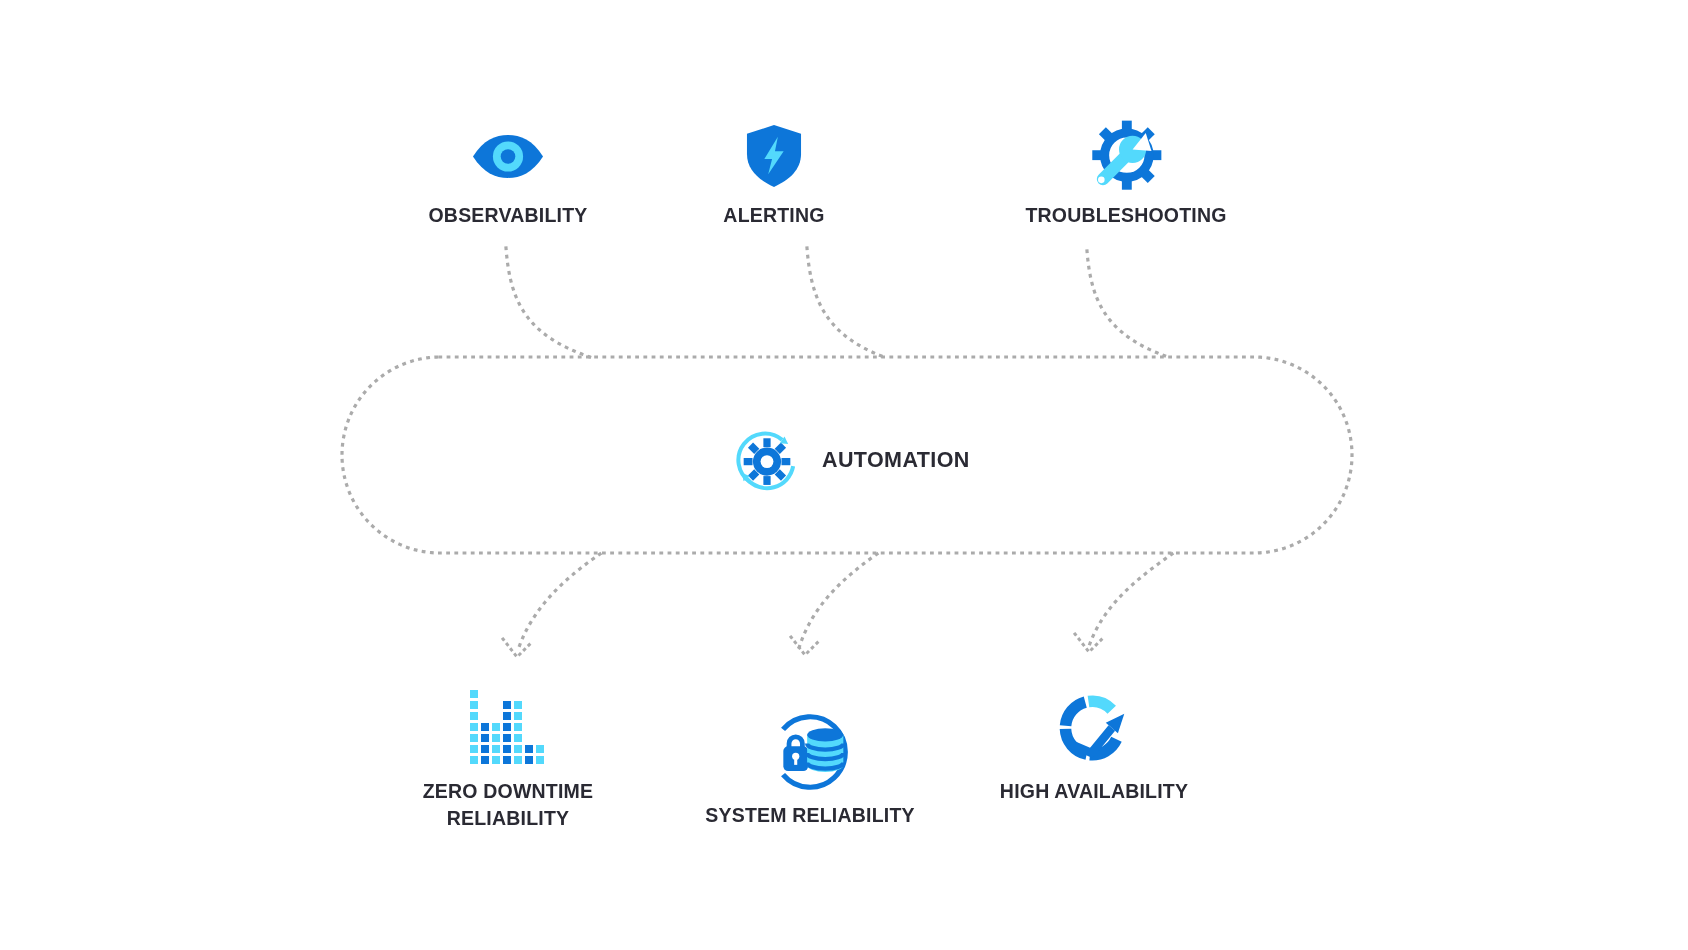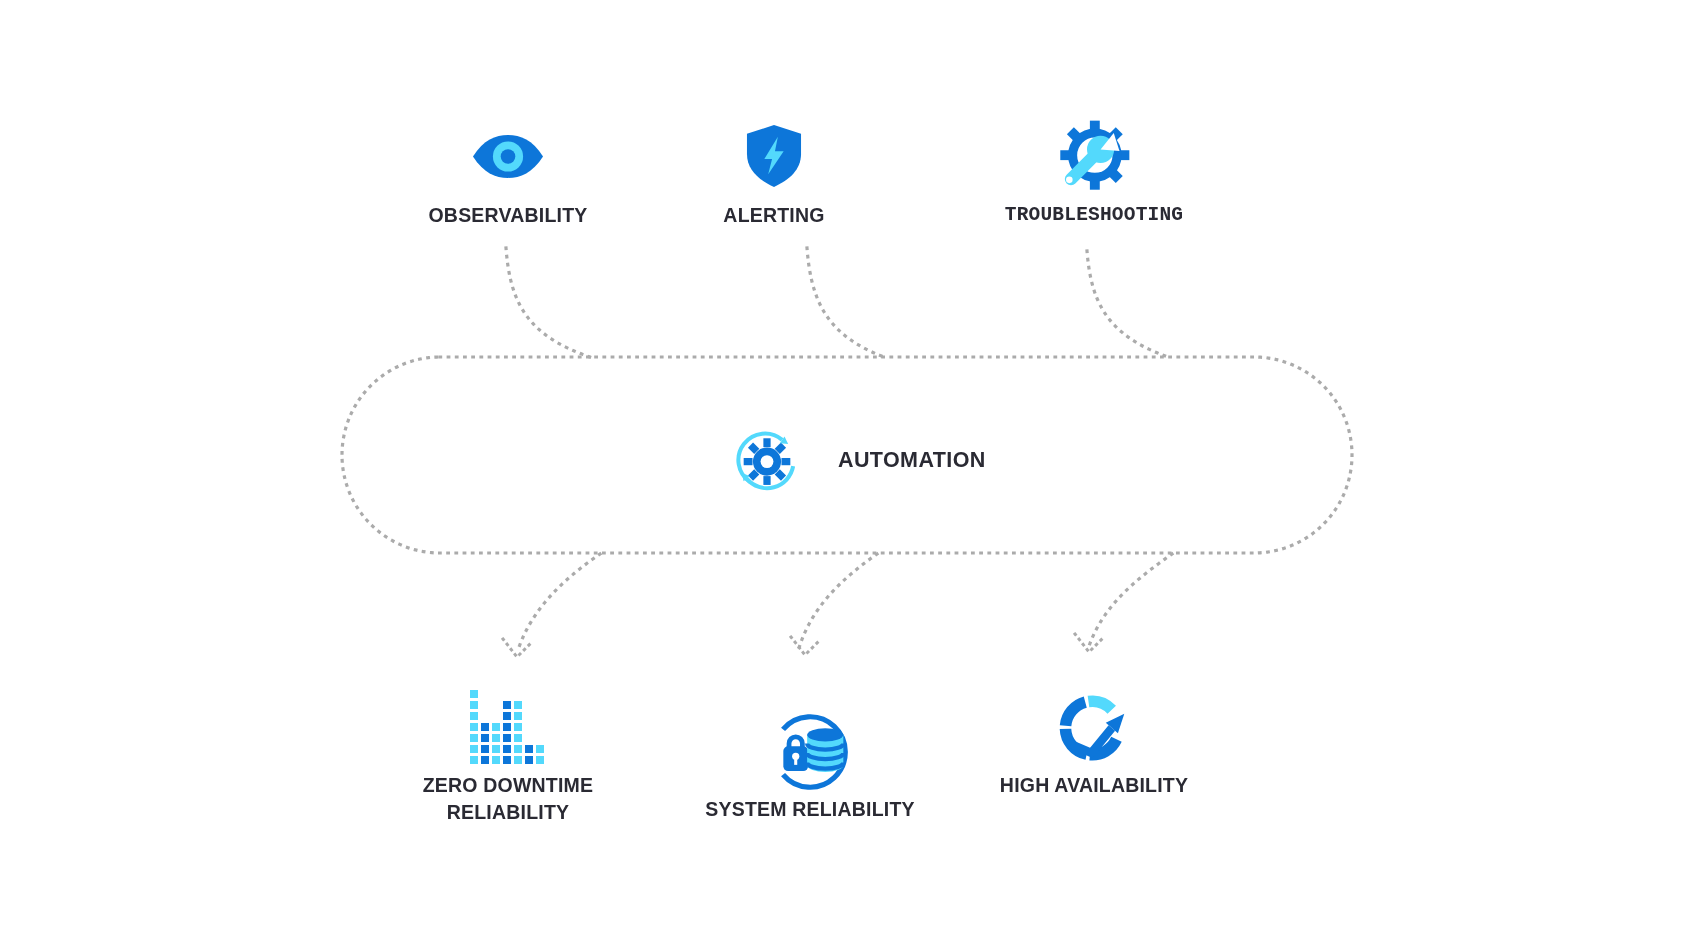--- a/index.html
+++ b/index.html
@@ -16,22 +16,22 @@
   }
   .connector-layer{position:absolute;left:0;top:0;}
   .dot{stroke:var(--gray);fill:none;stroke-width:3.2;stroke-dasharray:.6 7.6;stroke-linecap:square;}
   .dot-s{stroke:var(--gray);fill:none;stroke-width:3;stroke-dasharray:.6 6;stroke-linecap:square;}
   .node{position:absolute;width:300px;display:flex;flex-direction:column;align-items:center;}
   .icon-slot{height:80px;display:flex;align-items:center;justify-content:center;}
   .node-label{
     margin-top:6px;font-size:19.5px;font-weight:700;color:var(--text);
     letter-spacing:.2px;text-align:center;line-height:27px;white-space:pre-line;
   }
-  .node.bottom .node-label{margin-top:4px;}
-  .center-node{position:absolute;left:730px;top:420px;height:80px;display:flex;align-items:center;gap:34px;}
+  .node.bottom .node-label{margin-top:10px;}
+  .center-node{position:absolute;left:730px;top:420px;height:80px;display:flex;align-items:center;gap:18px;}
   .center-label{font-size:21.5px;font-weight:700;color:var(--text);letter-spacing:.4px;}
   .fb{fill:var(--blue);} .fc{fill:var(--cyan);} .fw{fill:#fff;}
   .sbl{stroke:var(--blue);fill:none;} .scy{stroke:var(--cyan);fill:none;}
 </style>
 </head>
 <body>
 
 <div class="canvas">
 
   <svg class="connector-layer" width="1688" height="950" viewBox="0 0 1688 950">
@@ -61,21 +61,21 @@
   <div class="node" style="left:624px;top:116px;">
     <div class="icon-slot">
       <svg width="56" height="64" viewBox="0 0 58 66">
         <path class="fb" d="M29,1 L57,10 L57,31 C57,47 45,58 29,65 C13,58 1,47 1,31 L1,10 Z"></path>
         <polygon class="fc" points="33,13 19,36 27,36 23,52 39,28 30,28"></polygon>
       </svg>
     </div>
     <div class="node-label">ALERTING</div>
   </div>
 
-  <div class="node" style="left:944px;top:116px;font-family:Liberation Mono, monospace;">
+  <div class="node" style="left:976px;top:116px;">
     <div class="icon-slot">
       <svg width="74" height="74" viewBox="0 0 90 90">
         <g class="fb">
           <rect x="40" y="2" width="12" height="13" transform="rotate(0 46 44)"></rect>
           <rect x="40" y="2" width="12" height="13" transform="rotate(45 46 44)"></rect>
           <rect x="40" y="2" width="12" height="13" transform="rotate(90 46 44)"></rect>
           <rect x="40" y="2" width="12" height="13" transform="rotate(135 46 44)"></rect>
           <rect x="40" y="2" width="12" height="13" transform="rotate(180 46 44)"></rect>
           <rect x="40" y="2" width="12" height="13" transform="rotate(225 46 44)"></rect>
           <rect x="40" y="2" width="12" height="13" transform="rotate(270 46 44)"></rect>

